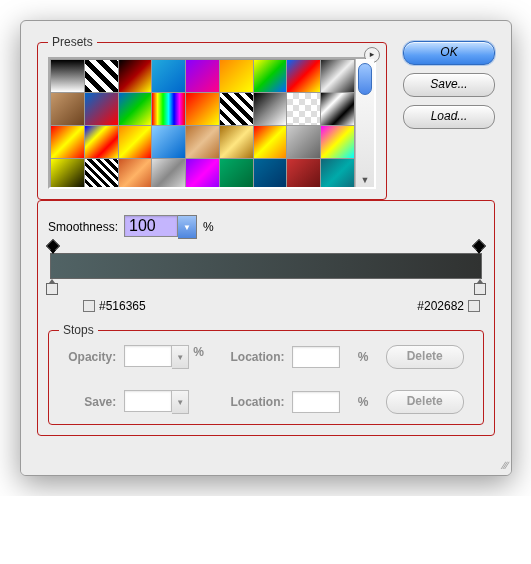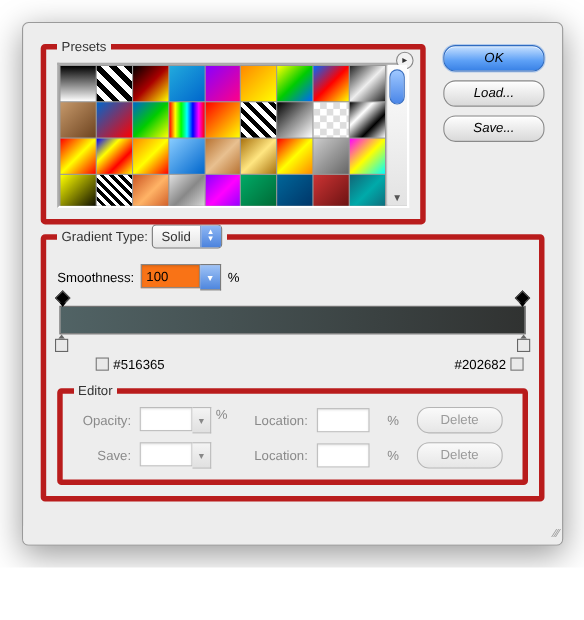--- a/index.html
+++ b/index.html
@@ -29,21 +29,21 @@
   }
   .body {
     padding: 14px 16px 10px 16px;
   }
   .row1 {
     display: flex;
     gap: 16px;
     align-items: flex-start;
   }
   fieldset {
-    border: 5px solid #b91c1c;
+    border: 1px solid #b91c1c;
     border-radius: 4px;
     margin: 0;
     padding: 8px 10px 10px 10px;
   }
   legend {
     padding: 0 4px;
     font-size: 12px;
     color: #333;
   }
   .presets-box {
@@ -155,23 +155,23 @@
     width: 18px;
     align-self: stretch;
     background: linear-gradient(#8fb8f4,#4b82dd);
     border-left: 1px solid #6a8fc9;
     display:flex; flex-direction:column; align-items:center; justify-content:center;
     color:#fff; font-size:7px; line-height:6px;
   }
   .num-input {
     width: 44px; height: 20px;
     border: 1px solid #888;
-    background:#f97316;
+    background:#c4b5fd;
     padding: 0 4px;
-    font-size:12px;
+    font-size:16px;
     box-shadow: inset 0 1px 2px rgba(0,0,0,0.15);
     display:flex; align-items:center;
   }
   .num-wrap { display:flex; }
   .num-drop {
     width:18px; height:22px;
     border:1px solid #7a7a7a; border-left:none;
     background: linear-gradient(#9fc3f6,#4e86de);
     display:flex; align-items:center; justify-content:center;
     color:#fff; font-size:8px;
@@ -208,21 +208,21 @@
   .color-stop .house {
     width:10px; height:10px;
     border:1px solid #666; background:#e9e9e9;
     margin:0 auto;
   }
   .hex-row { display:flex; justify-content:space-between; margin: 20px 4px 10px 4px; font-size:12px; }
   .hex-row .hexval { display:flex; align-items:center; gap:4px;padding-left:31px; }
   .hex-row .house2 {
     width:10px; height:10px; border:1px solid #777; background:#e9e9e9;
   }
-  .stops-grid { display:grid; grid-template-columns: auto auto auto auto auto auto; gap: 8px 8px; align-items:center; }
+  .stops-grid { display:grid; grid-template-columns: auto auto auto auto auto auto; gap: 21px 8px; align-items:center;font-weight:bold; }
   .stops-grid .lbl { text-align:right; color:#8a8a8a; }
   .small-input {
     width:46px; height:20px; border:1px solid #bbb; background:#fff;
     box-shadow: inset 0 1px 2px rgba(0,0,0,0.1);
   }
   .small-drop {
     width:16px; height:22px; border:1px solid #bbb; border-left:none;
     background: linear-gradient(#f4f4f4,#e0e0e0);
     display:flex; align-items:center; justify-content:center; color:#888; font-size:8px;
   }
@@ -290,34 +290,27 @@
             </div>
           <div class="scrollbar">
             <div class="scroll-thumb"></div>
             <div class="scroll-down">▼</div>
           </div>
         </div>
       </fieldset>
 
       <div class="right-buttons">
         <div class="aqua-btn default">OK</div>
+        <div class="aqua-btn">Save...</div>
         <div class="aqua-btn">Load...</div>
-        <div class="aqua-btn">Save...</div>
       </div>
     </div>
 
 
     <fieldset class="grad-type-box">
-      <legend>
-        <span>Gradient Type:</span>
-        <span class="select">
-          <span class="sel-label">Solid</span>
-          <span class="sel-arrows">▲<br>▼</span>
-        </span>
-      </legend>
 
       <div class="line" style="margin-top:6px;">
         <span>Smoothness:</span>
         <span class="num-wrap">
           <span class="num-input">100</span>
           <span class="num-drop">▼</span>
         </span>
         <span>%</span>
       </div>
 
@@ -346,21 +339,21 @@
           <div class="house2"></div>
           <span>#516365</span>
         </div>
         <div class="hexval">
           <span>#202682</span>
           <div class="house2"></div>
         </div>
       </div>
 
       <fieldset>
-        <legend>Editor</legend>
+        <legend>Stops</legend>
         <div class="stops-grid">
           <span class="lbl">Opacity:</span>
           <span style="display:flex;">
             <span class="small-input"></span>
             <span class="small-drop">▼</span>
             <span class="pct" style="margin-left:4px;">%</span>
           </span>
           <span class="lbl">Location:</span>
           <span class="small-input"></span>
           <span class="pct">%</span>

